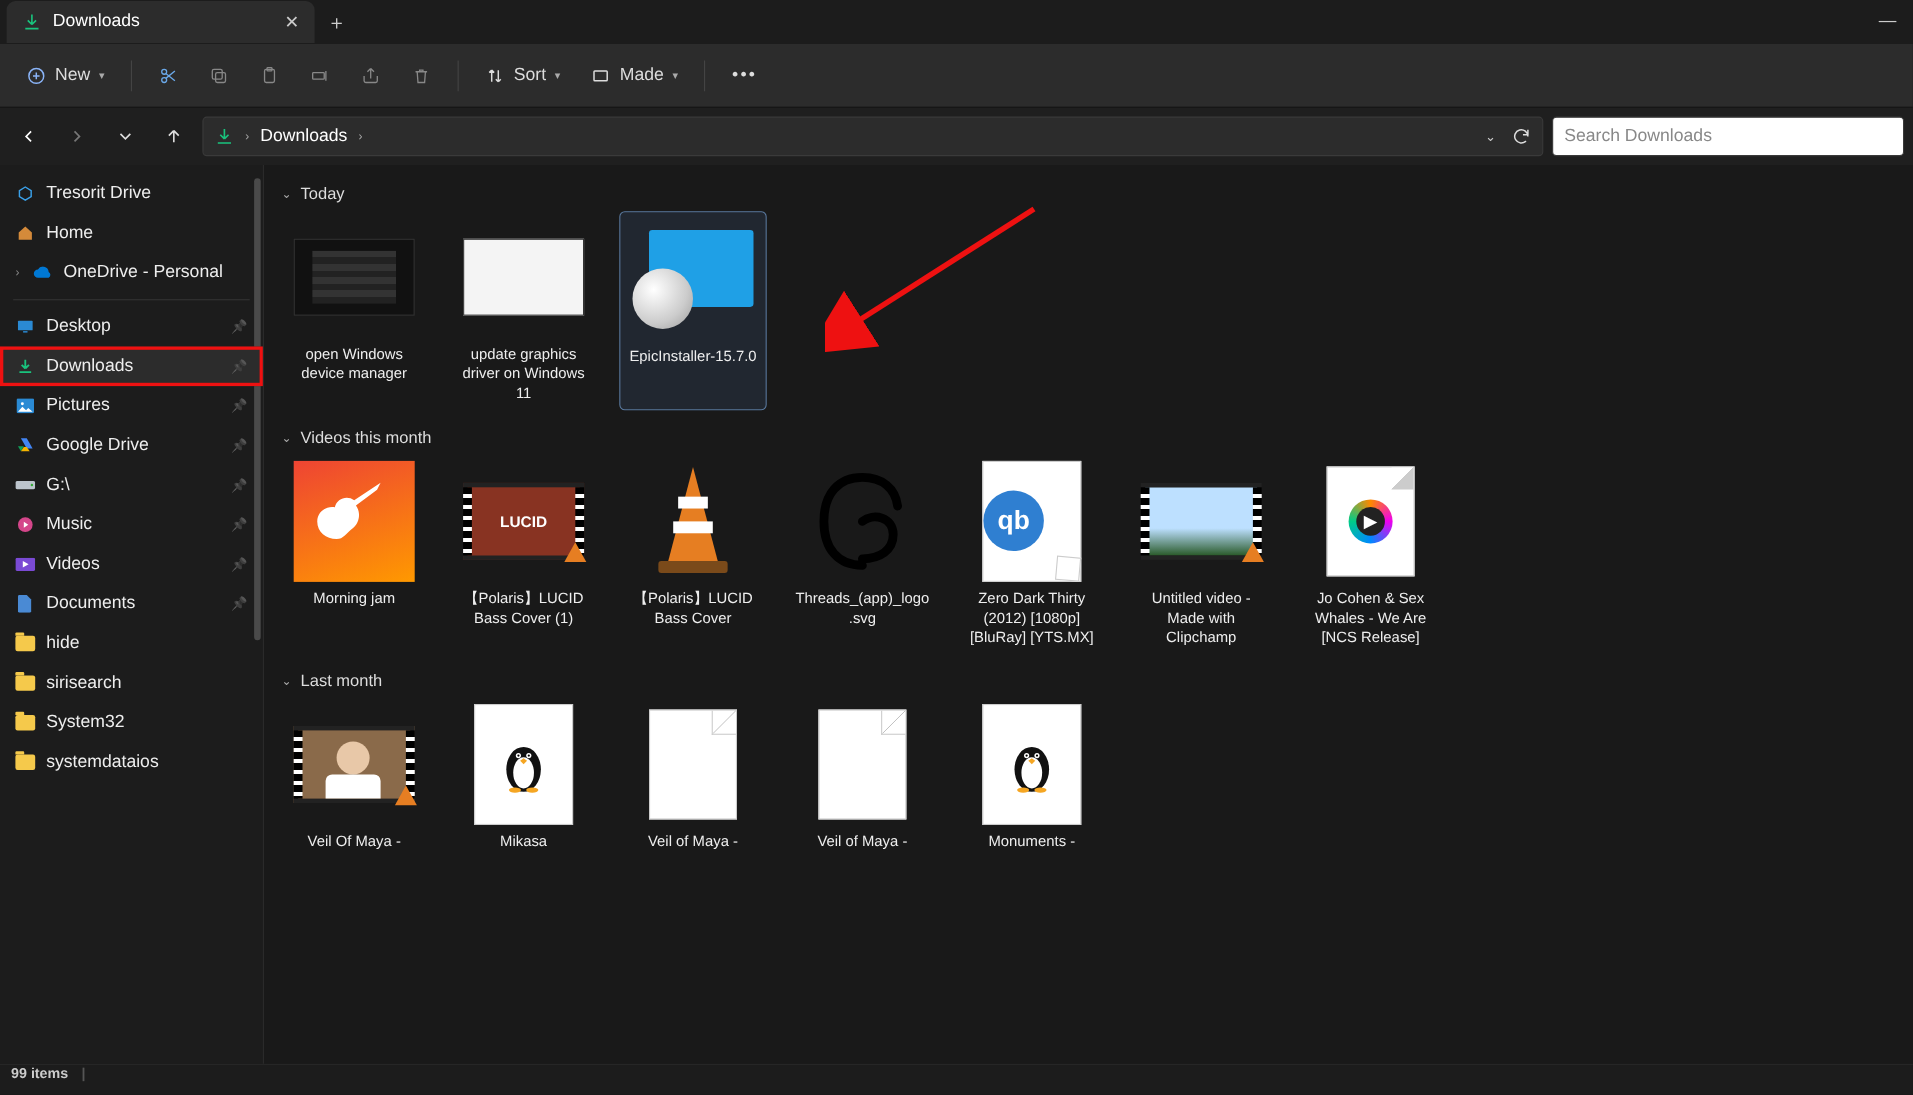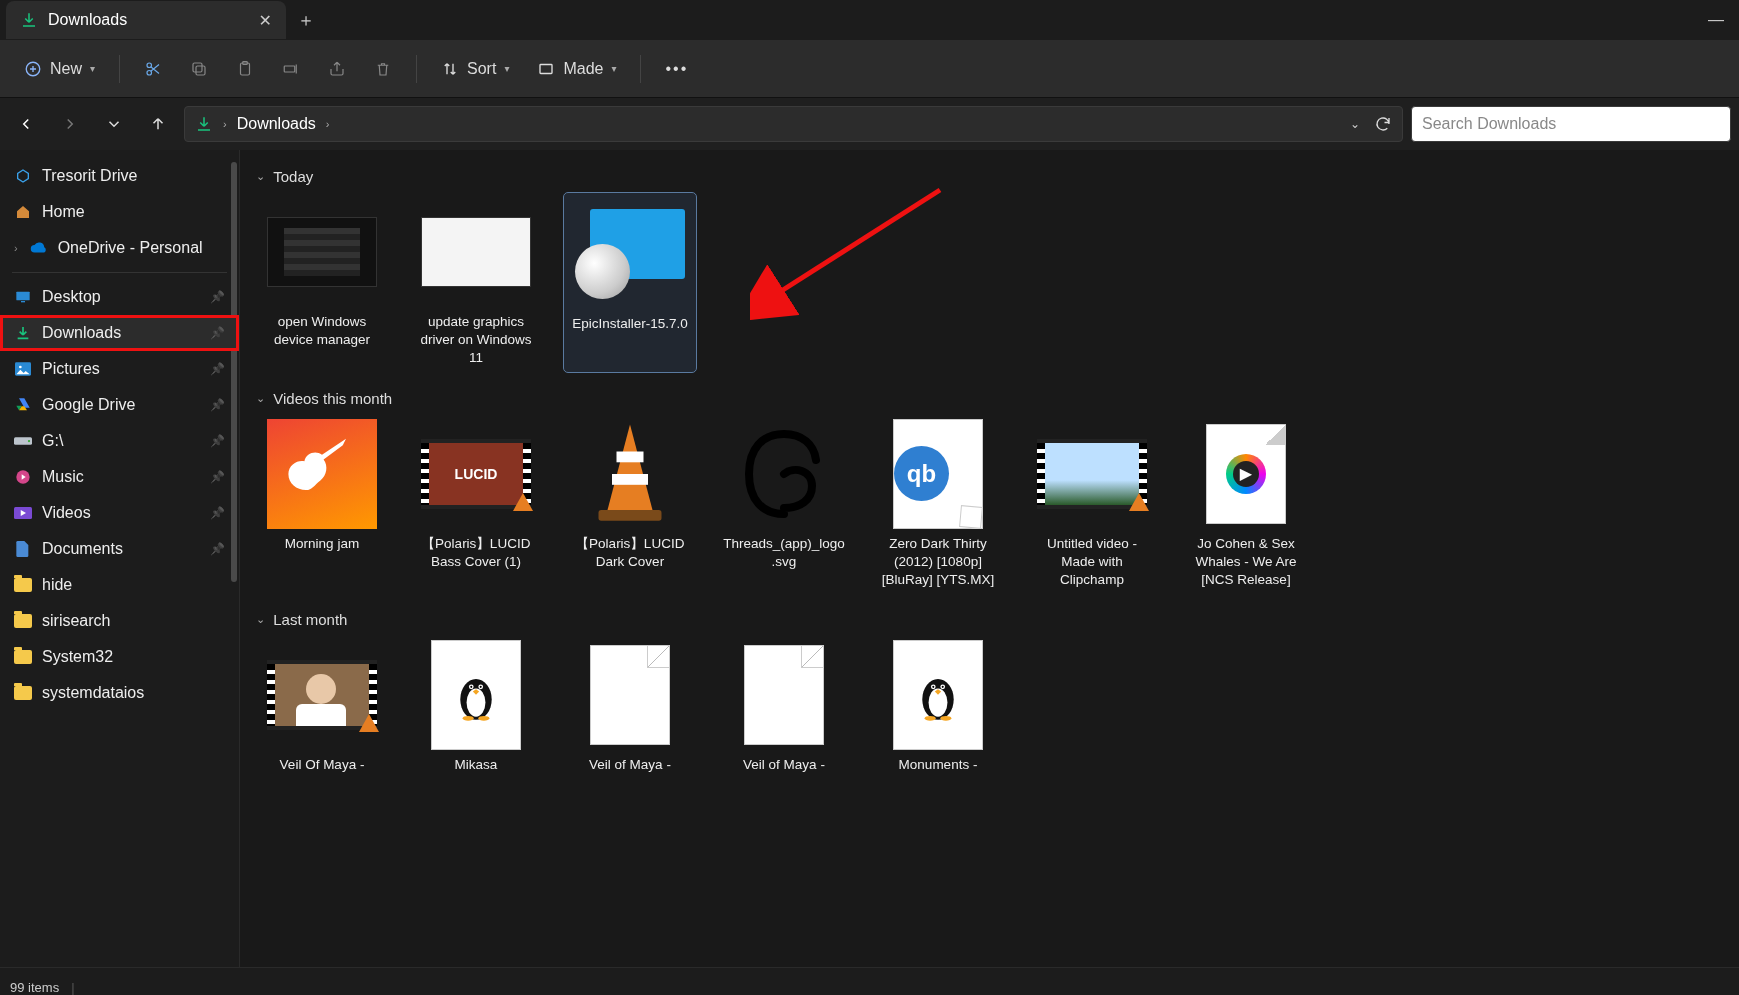--- a/index.html
+++ b/index.html
@@ -44,21 +44,21 @@
 .content { flex: 1; overflow: auto; padding: 10px 16px; background: #191919; }
 .group-header { display: flex; align-items: center; gap: 8px; color: #ddd; font-size: 15px; margin: 8px 0 8px 0; cursor: pointer; }
 .group-header .chev { font-size: 11px; color: #aaa; }
 .filegrid { display: flex; flex-wrap: wrap; gap: 22px; margin-bottom: 18px; }
 .fileitem { width: 132px; display: flex; flex-direction: column; align-items: center; text-align: center; cursor: pointer; padding: 4px; border-radius: 4px; }
 .fileitem.selected { outline: 1px solid #5a7aa0; background: rgba(100,150,220,0.12); padding: 6px; text-align: center; }
 .thumb { width: 110px; height: 110px; display: flex; align-items: center; justify-content: center; margin-bottom: 6px; }
 .fname { font-size: 13.5px; color: #eee; line-height: 1.35; word-break: break-word; max-width: 128px; }
 
 
-.statusbar { height: 28px; background: #1c1c1c; border-top: 1px solid #2a2a2a; display: flex; align-items: flex-end; padding: 0 10px; color: #ccc; font-size: 13px; gap: 12px; }
+.statusbar { height: 28px; background: #1c1c1c; border-top: 1px solid #2a2a2a; display: flex; align-items: flex-start; padding: 0 10px; color: #ccc; font-size: 13px; gap: 12px; font-weight: bold; }
 
 
 .thumb-img { background: #111; width: 110px; height: 70px; border: 1px solid #333; display:flex; align-items:center; justify-content:center; font-size:10px; color:#555;}
 .guitar-thumb { width:110px; height:110px; background: linear-gradient(160deg,#e43,#f90); display:flex;align-items:center;justify-content:center;}
 .folder-ico { width: 18px; height: 14px; background: #f5c94b; border-radius: 2px; position: relative; }
 .folder-ico::before { content:""; position:absolute; top:-3px; left:0; width:8px; height:3px; background:#f5c94b; border-radius:1px 1px 0 0;}
 </style>
 </head>
 <body>
 
@@ -383,21 +383,21 @@
         </div>
         <div class="fileitem">
           <div class="thumb">
             <svg width="90" height="110" viewBox="0 0 100 120">
               <path fill="#e67e22" d="M50 5l25 95H25z"></path>
               <rect x="35" y="35" width="30" height="12" fill="#fff"></rect>
               <rect x="30" y="60" width="40" height="12" fill="#fff"></rect>
               <rect x="15" y="100" width="70" height="12" fill="#7a4a1a" rx="3"></rect>
             </svg>
           </div>
-          <div class="fname">【Polaris】LUCID Dark Cover</div>
+          <div class="fname">【Polaris】LUCID Bass Cover</div>
         </div>
         <div class="fileitem">
           <div class="thumb">
             <svg width="100" height="100" viewBox="0 0 100 100">
               <path fill="none" stroke="#000" stroke-width="8" d="M50 90c-22 0-35-15-35-40S28 10 50 10c18 0 30 10 32 26M50 50c10-8 28-4 28 12 0 14-12 22-28 22" stroke-linecap="round"></path>
             </svg>
           </div>
           <div class="fname">Threads_(app)_logo.svg</div>
         </div>
         <div class="fileitem">

